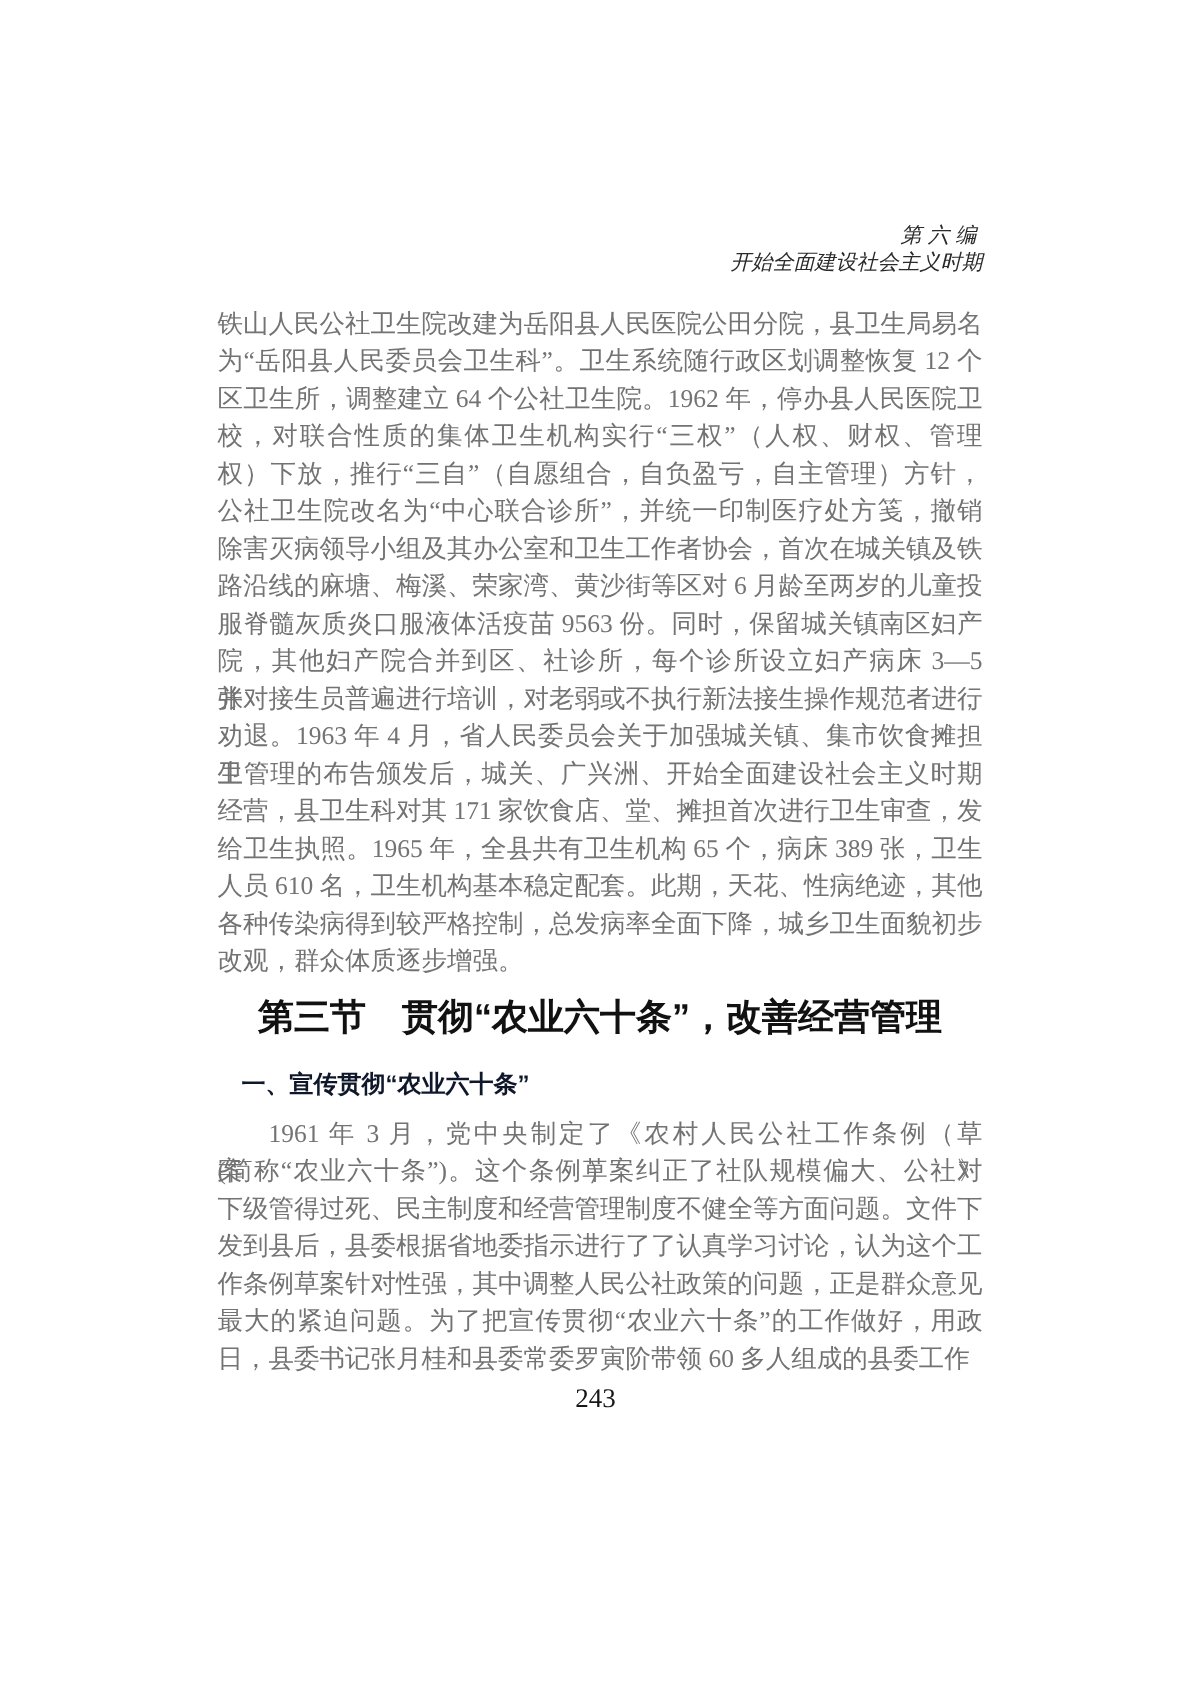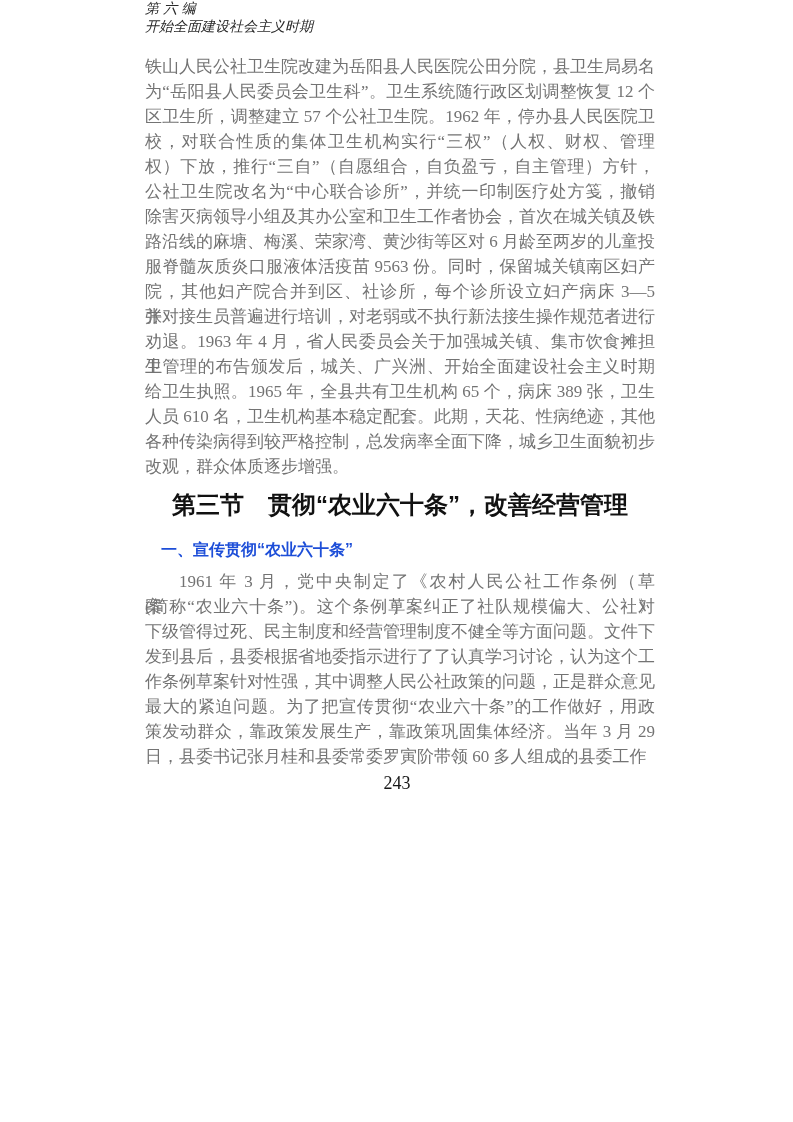--- a/index.html
+++ b/index.html
@@ -16,21 +16,22 @@
     color: #1e1e1e;
     overflow: hidden;
   }
   .content {
     position: absolute;
     left: 145px;
     top: 0;
     width: 510px;
   }
   .running-header {
-    text-align: left;
+    padding-top: 149px;
+    text-align: right;
     font-family: "Liberation Serif", "DejaVu Serif", serif;
     font-style: italic;
     font-size: 14px;
     line-height: 18px;
     color: #2a2a2a;
   }
   .running-header .hdr-volume {
     letter-spacing: 0.3em;
   }
   .para {
@@ -62,21 +63,21 @@
     color: #111;
   }
   .subsection-heading {
     margin: 19px 0 0 0;
     font-family: "Liberation Sans", "DejaVu Sans", sans-serif;
     font-weight: bold;
     font-size: 16px;
     line-height: 24px;
     text-indent: 1em;
     text-align: left;
-    color: #1d4ed8;
+    color: #0f172a;
   }
   .page-number {
     margin-top: 4px;
     padding-right: 6px;
     font-family: "Liberation Serif", "DejaVu Serif", serif;
     font-size: 18px;
     line-height: 20px;
     text-align: center;
     color: #171717;
   }
@@ -88,48 +89,48 @@
   <div class="content">
 
     <div class="running-header">
       <div class="hdr-volume">第六编</div>
       <div class="hdr-chapter">开始全面建设社会主义时期</div>
     </div>
 
     <div class="para para-1">
         <div class="pline jl">铁山人民公社卫生院改建为岳阳县人民医院公田分院，县卫生局易名</div>
         <div class="pline jl">为“岳阳县人民委员会卫生科”。卫生系统随行政区划调整恢复 12 个</div>
-        <div class="pline jl">区卫生所，调整建立 57 个公社卫生院。1962 年，停办县人民医院卫</div>
+        <div class="pline jl">区卫生所，调整建立 64 个公社卫生院。1962 年，停办县人民医院卫</div>
         <div class="pline jl">校，对联合性质的集体卫生机构实行“三权”（人权、财权、管理</div>
         <div class="pline jl">权）下放，推行“三自”（自愿组合，自负盈亏，自主管理）方针，</div>
         <div class="pline jl">公社卫生院改名为“中心联合诊所”，并统一印制医疗处方笺，撤销</div>
         <div class="pline jl">除害灭病领导小组及其办公室和卫生工作者协会，首次在城关镇及铁</div>
         <div class="pline jl">路沿线的麻塘、梅溪、荣家湾、黄沙街等区对 6 月龄至两岁的儿童投</div>
         <div class="pline jl">服脊髓灰质炎口服液体活疫苗 9563 份。同时，保留城关镇南区妇产</div>
         <div class="pline jl">院，其他妇产院合并到区、社诊所，每个诊所设立妇产病床 3—5 张，</div>
         <div class="pline jl">并对接生员普遍进行培训，对老弱或不执行新法接生操作规范者进行</div>
         <div class="pline jl">劝退。1963 年 4 月，省人民委员会关于加强城关镇、集市饮食摊担卫</div>
         <div class="pline jl">生管理的布告颁发后，城关、广兴洲、开始全面建设社会主义时期</div>
+        <div class="pline jl">经营，县卫生科对其 171 家饮食店、堂、摊担首次进行卫生审查，发</div>
         <div class="pline jl">给卫生执照。1965 年，全县共有卫生机构 65 个，病床 389 张，卫生</div>
         <div class="pline jl">人员 610 名，卫生机构基本稳定配套。此期，天花、性病绝迹，其他</div>
         <div class="pline jl">各种传染病得到较严格控制，总发病率全面下降，城乡卫生面貌初步</div>
         <div class="pline">改观，群众体质逐步增强。</div>
       </div>
 
     <h2 class="section-heading">第三节　贯彻“农业六十条”，改善经营管理</h2>
 
     <h3 class="subsection-heading">一、宣传贯彻“农业六十条”</h3>
 
     <div class="para para-2">
         <div class="pline jl first-indent">1961 年 3 月，党中央制定了《农村人民公社工作条例（草案）》</div>
         <div class="pline jl">(简称“农业六十条”)。这个条例草案纠正了社队规模偏大、公社对</div>
         <div class="pline jl">下级管得过死、民主制度和经营管理制度不健全等方面问题。文件下</div>
         <div class="pline jl">发到县后，县委根据省地委指示进行了了认真学习讨论，认为这个工</div>
         <div class="pline jl">作条例草案针对性强，其中调整人民公社政策的问题，正是群众意见</div>
         <div class="pline jl">最大的紧迫问题。为了把宣传贯彻“农业六十条”的工作做好，用政</div>
-        <div class="pline jl">策发动群众，靠政策发展生产，靠政策巩固集体经济。当年 3 月 29</div>
         <div class="pline">日，县委书记张月桂和县委常委罗寅阶带领 60 多人组成的县委工作</div>
       </div>
 
     <div class="page-number">243</div>
 
   </div>
 </div>
 
 </body></html>

